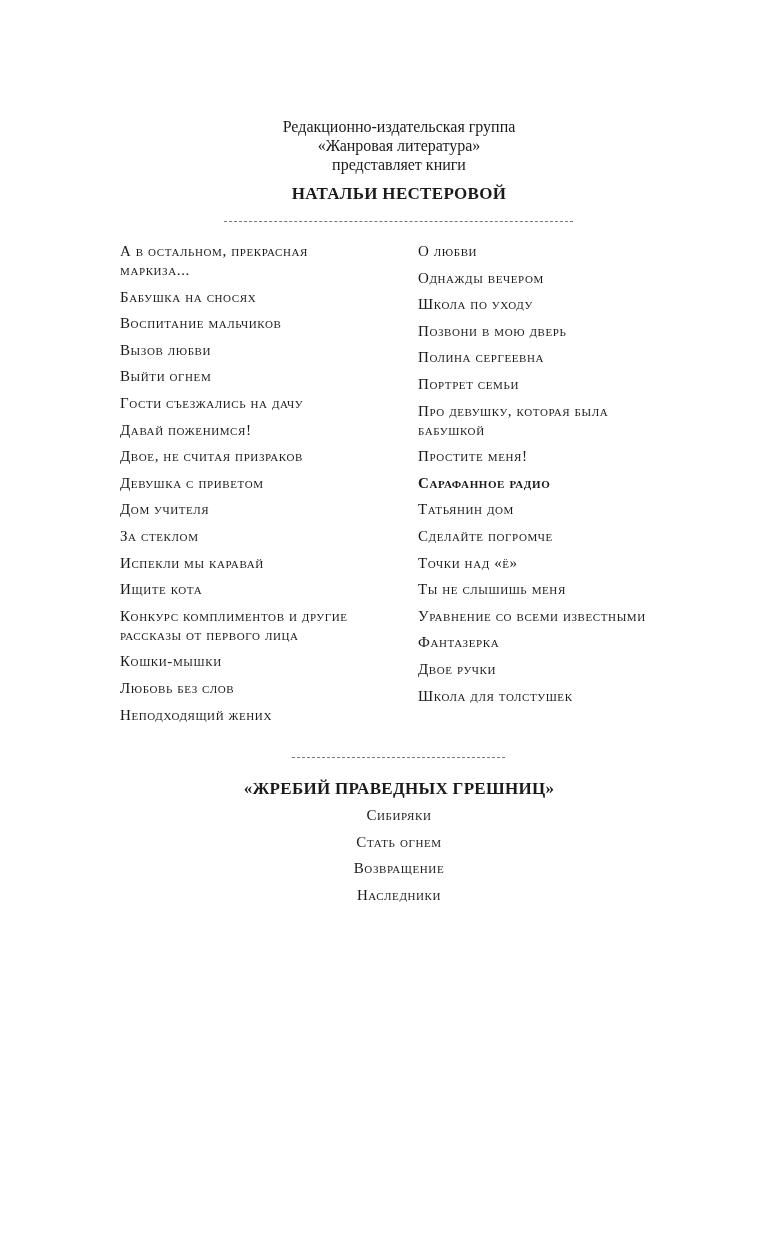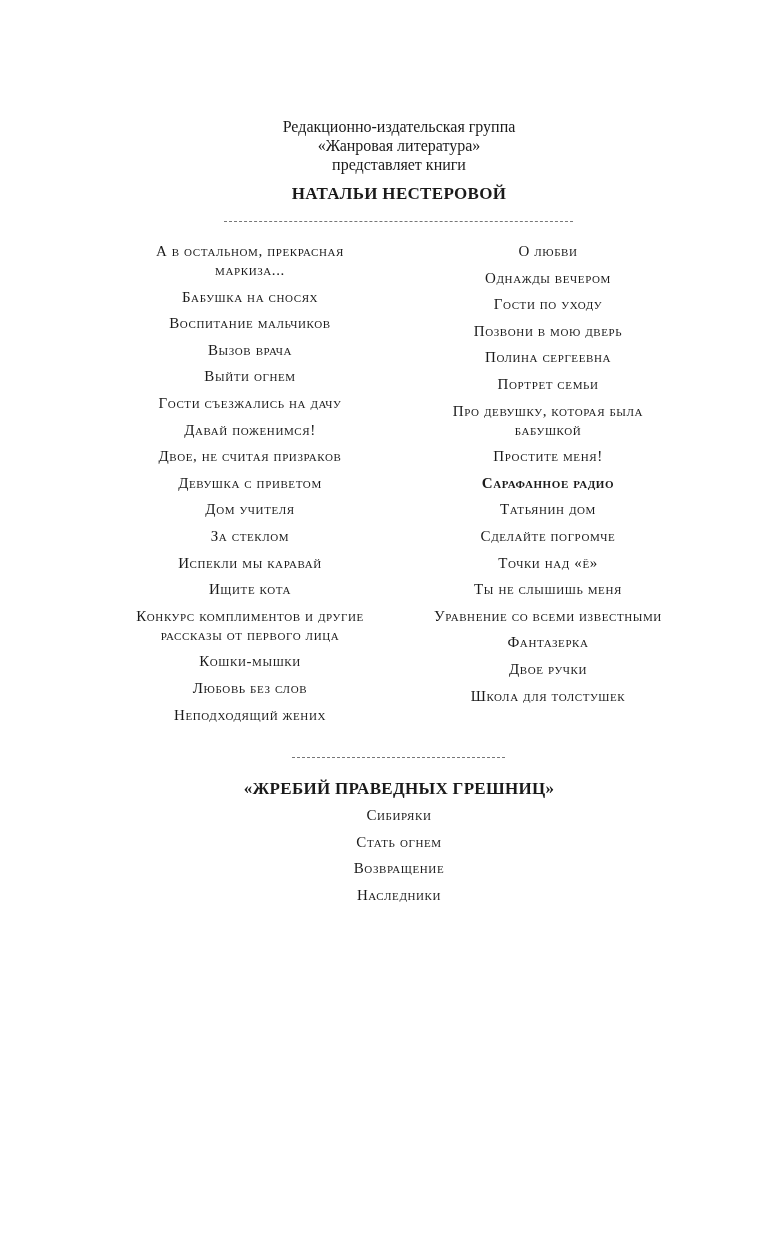--- a/index.html
+++ b/index.html
@@ -45,21 +45,20 @@
       position: absolute;
       height: 0;
       border-top: 1px dashed #777;
     }
     .divider.top { top: 221px; left: 224px; width: 349px; }
     .divider.mid { top: 757px; left: 292px; width: 213px; }
 
     .column {
       position: absolute;
       top: 242px;
-      text-align: center;
     }
     .column.left  { left: 120px; width: 260px; }
     .column.right { left: 418px; width: 260px; }
 
     .book {
       font-variant: small-caps;
       font-size: 15px;
       letter-spacing: 0.6px;
       line-height: 19px;
       margin-bottom: 7.6px;
@@ -102,21 +101,21 @@
 
   <div class="divider top"></div>
 
   <div class="column left">
     <div class="book">
       <span class="sub">А в остальном, прекрасная</span>
       <span class="sub">маркиза...</span>
     </div>
     <div class="book">Бабушка на сносях</div>
     <div class="book">Воспитание мальчиков</div>
-    <div class="book">Вызов врача</div>
+    <div class="book">Вызов любви</div>
     <div class="book">Выйти огнем</div>
     <div class="book">Гости съезжались на дачу</div>
     <div class="book">Давай поженимся!</div>
     <div class="book">Двое, не считая призраков</div>
     <div class="book">Девушка с приветом</div>
     <div class="book">Дом учителя</div>
     <div class="book">За стеклом</div>
     <div class="book">Испекли мы каравай</div>
     <div class="book">Ищите кота</div>
     <div class="book">
@@ -124,21 +123,21 @@
       <span class="sub">рассказы от первого лица</span>
     </div>
     <div class="book">Кошки-мышки</div>
     <div class="book">Любовь без слов</div>
     <div class="book">Неподходящий жених</div>
   </div>
 
   <div class="column right">
     <div class="book">О любви</div>
     <div class="book">Однажды вечером</div>
-    <div class="book">Гости по уходу</div>
+    <div class="book">Школа по уходу</div>
     <div class="book">Позвони в мою дверь</div>
     <div class="book">Полина сергеевна</div>
     <div class="book">Портрет семьи</div>
     <div class="book">
       <span class="sub">Про девушку, которая была</span>
       <span class="sub">бабушкой</span>
     </div>
     <div class="book">Простите меня!</div>
     <div class="book bold">Сарафанное радио</div>
     <div class="book">Татьянин дом</div>

